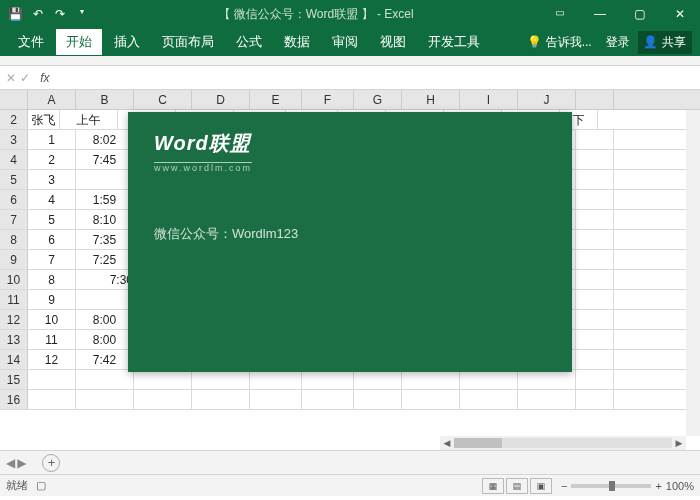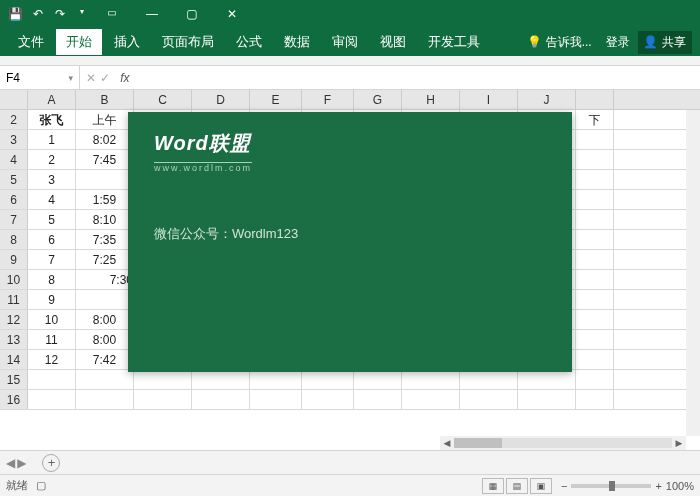--- a/index.html
+++ b/index.html
@@ -55,20 +55,21 @@
 </head>
 <body>
 
 <div class="titlebar">
   <div class="qat">
     <span>💾</span>
     <span>↶</span>
     <span>↷</span>
     <span style="font-size:8px">▾</span>
   </div>
+  <div class="title">【 微信公众号：Word联盟 】 - Excel</div>
   <div class="winctl">
     <span style="font-size:10px">▭</span>
     <span>—</span>
     <span>▢</span>
     <span>✕</span>
   </div>
 </div>
 
 <div class="ribbon-tabs">
   <span class="tab">文件</span>
@@ -81,23 +82,20 @@
   <span class="tab">视图</span>
   <span class="tab">开发工具</span>
   <span class="spacer"></span>
   <span class="right">💡 <span>告诉我...</span></span>
   <span class="right">登录</span>
   <span class="right" style="background:#094d2b;padding:3px 6px">👤 <span>共享</span></span>
 </div>
 <div class="ribbon-body"></div>
 
 <div class="namebox-row">
-  <div class="namebox">
-      <span>F4</span>
-    </div>
   <div class="fx-btns">
     <span>✕</span>
     <span>✓</span>
   </div>
   <span class="fx-label">fx</span>
   <input class="fx-input" value="" style="">
 </div>
 
 <div class="grid-area">
   <div class="col-headers">
@@ -110,21 +108,21 @@
       <div class="col-h" style="width: 52px;">F</div>
       <div class="col-h" style="width: 48px;">G</div>
       <div class="col-h" style="width: 58px;">H</div>
       <div class="col-h" style="width: 58px;">I</div>
       <div class="col-h" style="width: 58px;">J</div>
       <div class="col-h" style="width: 38px;"></div>
     </div>
   <div class="rows">
       <div class="row">
         <div class="row-h">2</div>
-        <div class="cell" style="width: 48px; font-weight: bold;">张飞</div>
+        <div class="cell" style="width: 32px;">张飞</div>
         <div class="cell" style="width: 58px;">上午</div>
         <div class="cell" style="width: 58px;"></div>
         <div class="cell" style="width: 58px;"></div>
         <div class="cell" style="width: 52px;"></div>
         <div class="cell" style="width: 52px;"></div>
         <div class="cell" style="width: 48px;"></div>
         <div class="cell" style="width: 58px;"></div>
         <div class="cell" style="width: 58px;"></div>
         <div class="cell" style="width: 58px;">上班情况</div>
         <div class="cell" style="width: 38px;">下</div>

